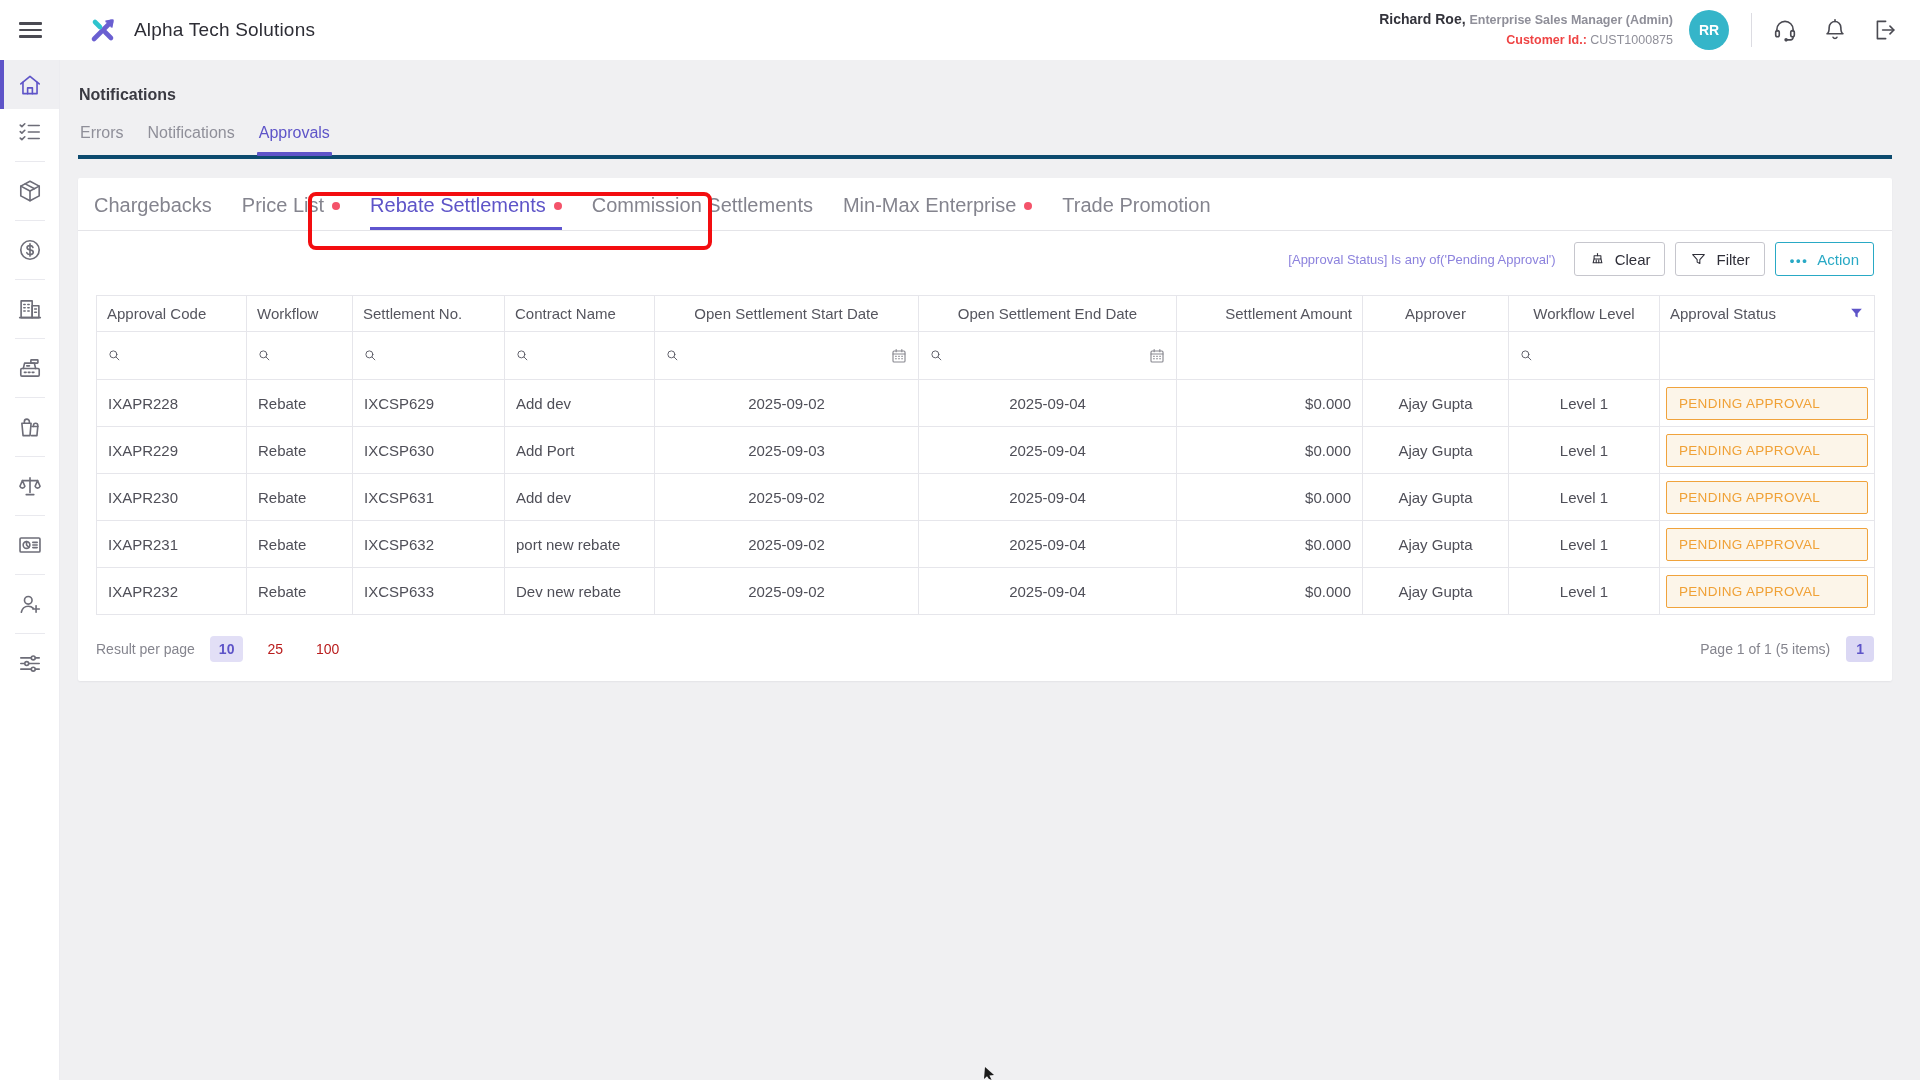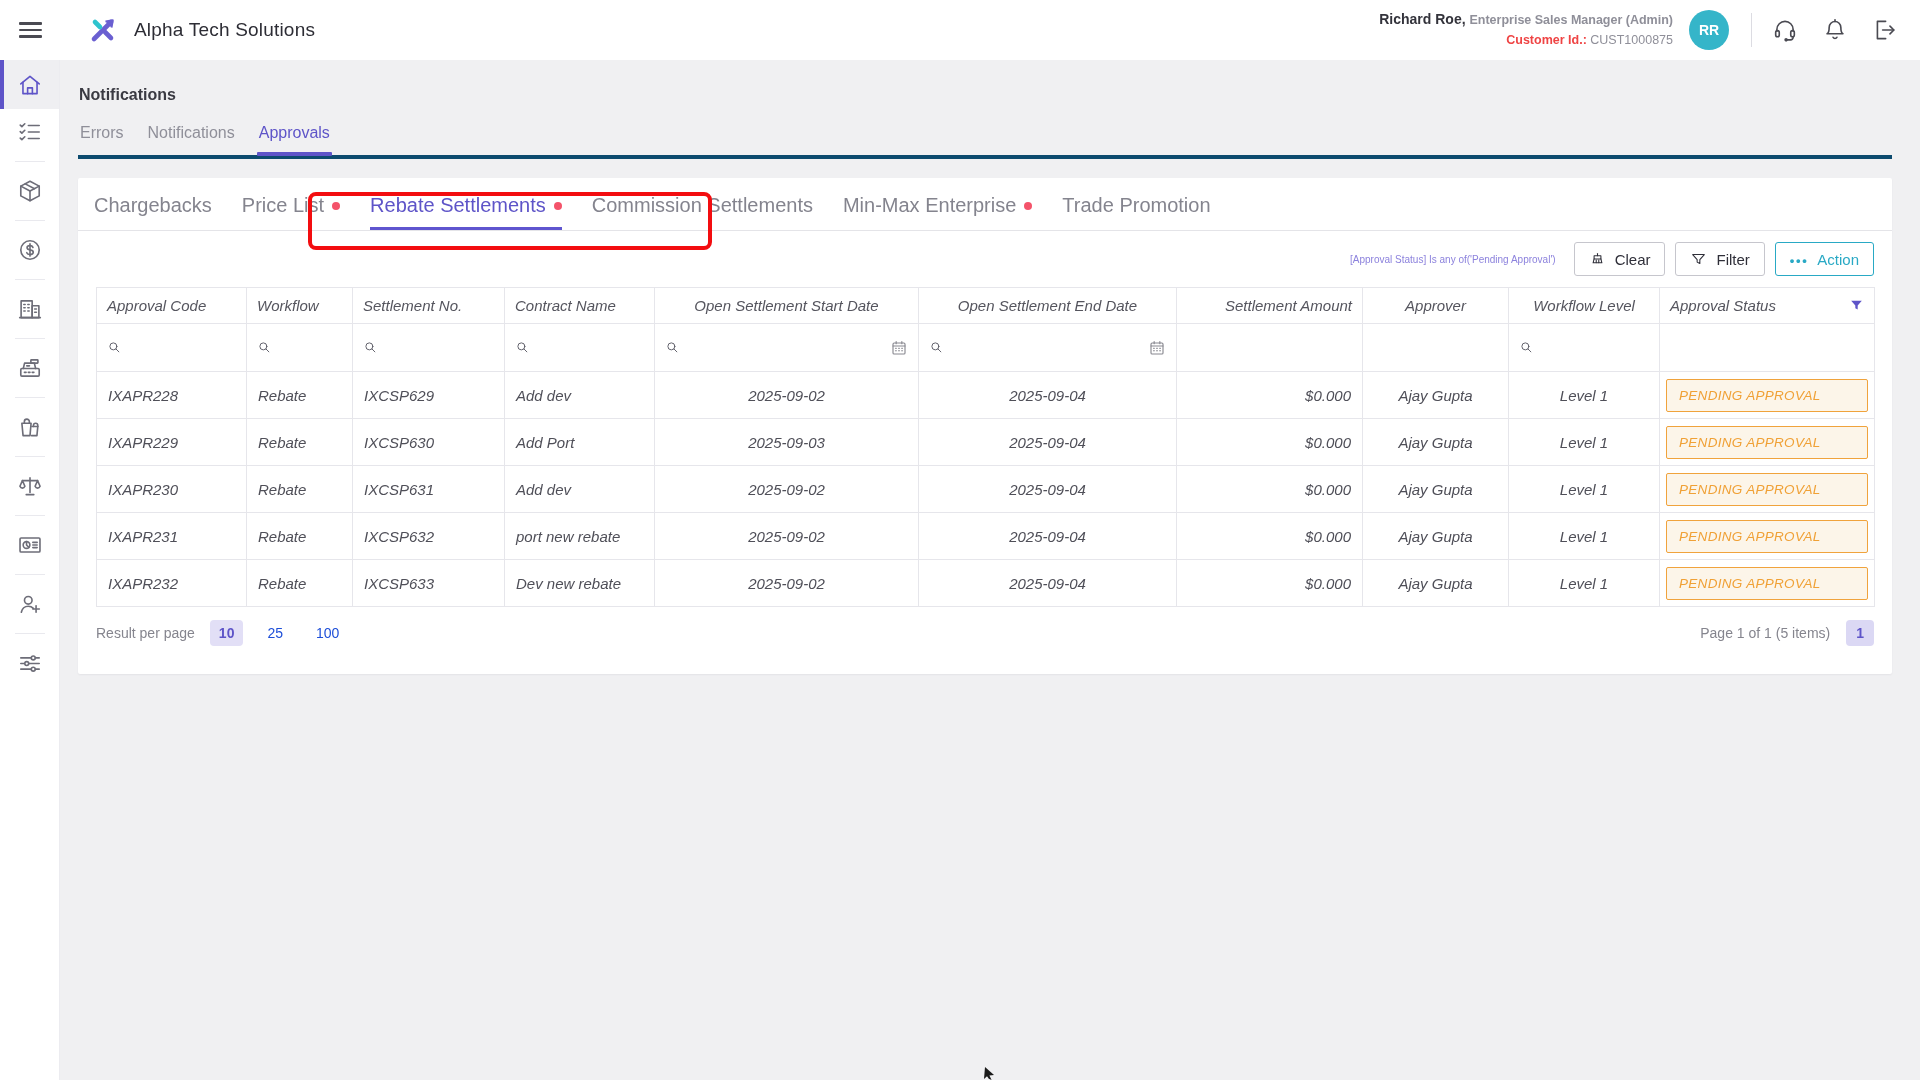--- a/index.html
+++ b/index.html
@@ -52,44 +52,44 @@
 
   
   .card { margin:19px 28px 0 18px; background:#fff; position:relative; border-radius:2px; box-shadow:0 1px 2px rgba(40,40,60,.06); padding-bottom:19px; min-height:496px; }
   .annotation { position:absolute; left:230px; top:14px; width:404px; height:58px; border:4px solid #F30D10; border-radius:8px; pointer-events:none; z-index:6; }
   .subtabs { display:flex; align-items:stretch; padding-left:16px; border-bottom:1px solid #e4e4e8; height:53px; }
   .subtab { display:flex; align-items:center; margin-right:30px; font-size:20px; color:#84848e; cursor:pointer; padding-top:6px; border-bottom:3.5px solid transparent; }
   .subtab.active { color:#5E54C8; border-bottom-color:#5F55CF;justify-content:flex-end; }
   .dot { width:8px; height:8px; border-radius:50%; background:#F4536A; margin-left:8px; flex:none; }
 
   .filter-row { display:flex; align-items:center; justify-content:flex-end; height:56px; padding:0 18px; gap:10px; }
-  .filter-note { color:#8C82DD; font-size:10px; margin-right:8px; }
+  .filter-note { color:#8C82DD; font-size:13px; margin-right:8px; }
   .btn { display:inline-flex; align-items:center; gap:9px; height:34px; padding:0 14px; background:#fff; border:1px solid #c6c6cd; border-radius:3px; font-size:15px; color:#2f2f39; cursor:pointer; font-family:inherit; }
   .btn svg { width:17px; height:17px; }
   .btn-action { border-color:#29A9C5; color:#29A9C5; }
   .action-dots { font-size:13px; letter-spacing:1.6px; font-weight:700; margin-top:2px; }
 
   
-  .grid { margin:0 18px; border-collapse:collapse; table-layout:fixed; width:calc(100% - 36px);font-style:italic; }
+  .grid { margin:8px 18px; border-collapse:collapse; table-layout:fixed; width:calc(100% - 36px); }
   .grid th, .grid td { border:1px solid #e6e6eb; font-weight:400; overflow:hidden; white-space:nowrap; }
   .grid thead th { height:36px; font-size:15px; color:#55555e; padding:0 10px; }
   .grid .search-row td { height:48px; padding:0 10px; }
   .grid tbody td { height:47px; font-size:15px; color:#4f4f58; padding:0 11px; }
   .al { text-align:left; } .ac { text-align:center; } .ar { text-align:right; }
   .th-flex { display:flex; align-items:center; justify-content:space-between; }
   .hdr-funnel { color:#5E54C8; } .hdr-funnel svg { width:15px; height:15px; }
   .search-inner { display:flex; align-items:center; gap:7px; color:#5a5a64; }
   .mag svg { width:15px; height:15px; }
   .cal { margin-left:auto; color:#87878f; cursor:pointer; } .cal svg { width:18px; height:18px; }
   .cell-input { border:none; outline:none; flex:1; min-width:8px; font:inherit; background:transparent; color:#4f4f58; }
   .status-cell { padding:0 6px !important; }
   .badge { display:block; border:1px solid #F0A33C; background:#FCF5E9; color:#F0A136; border-radius:2px; font-size:13.5px; padding:8px 4px 8px 12px; letter-spacing:.3px; text-align:left; }
 
   .grid-footer { display:flex; align-items:center; padding:13px 18px 0; font-size:14px; color:#85858e; }
-  .size-chip { margin-left:15px; padding:5px 9px; border-radius:4px; color:#1d4ed8; cursor:pointer; min-width:16px; text-align:center; }
+  .size-chip { margin-left:15px; padding:5px 9px; border-radius:4px; color:#b91c1c; cursor:pointer; min-width:16px; text-align:center; }
   .size-chip.active { background:#E2DFF6; color:#5E54C8; font-weight:700; }
   .page-right { margin-left:auto; display:flex; align-items:center; gap:16px; }
   .page-chip { background:#DBD8F4; color:#5E54C8; padding:5px 10px; border-radius:4px; font-weight:700; cursor:pointer; }
 
   .cursor-artifact { position:fixed; left:984px; top:1067px; z-index:50; pointer-events:none; }
 </style>
 </head>
 <body>
 
 <header class="topbar">

